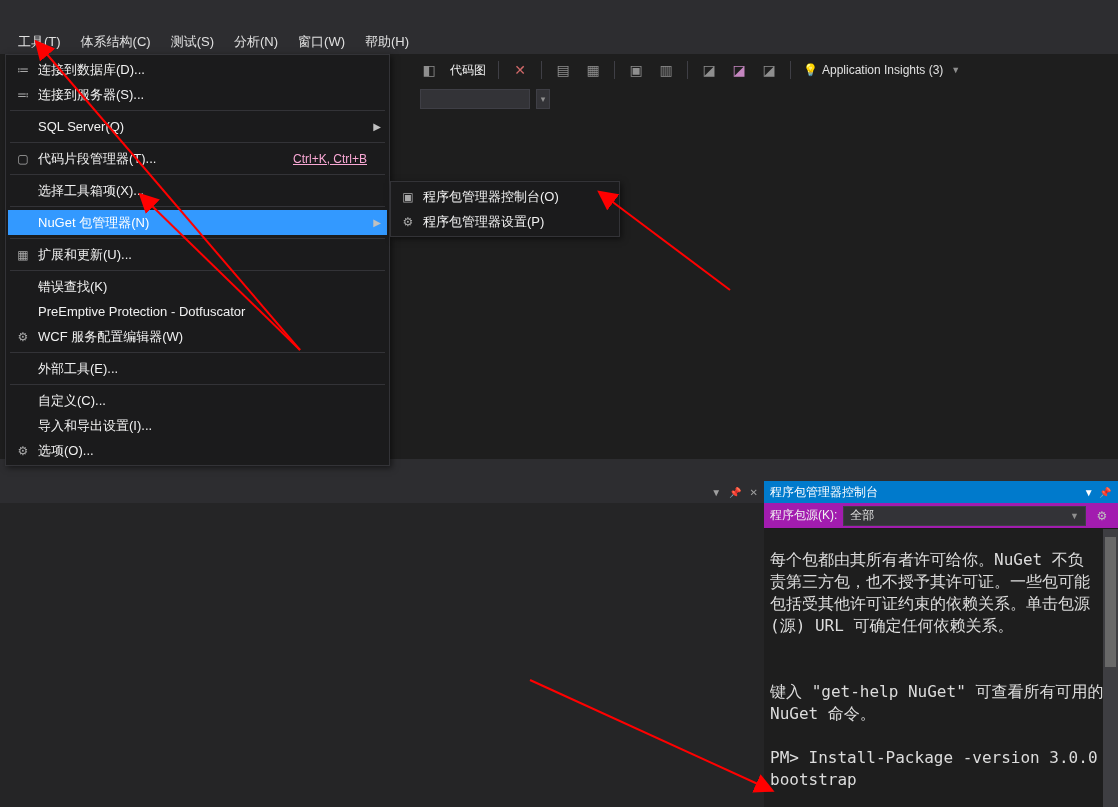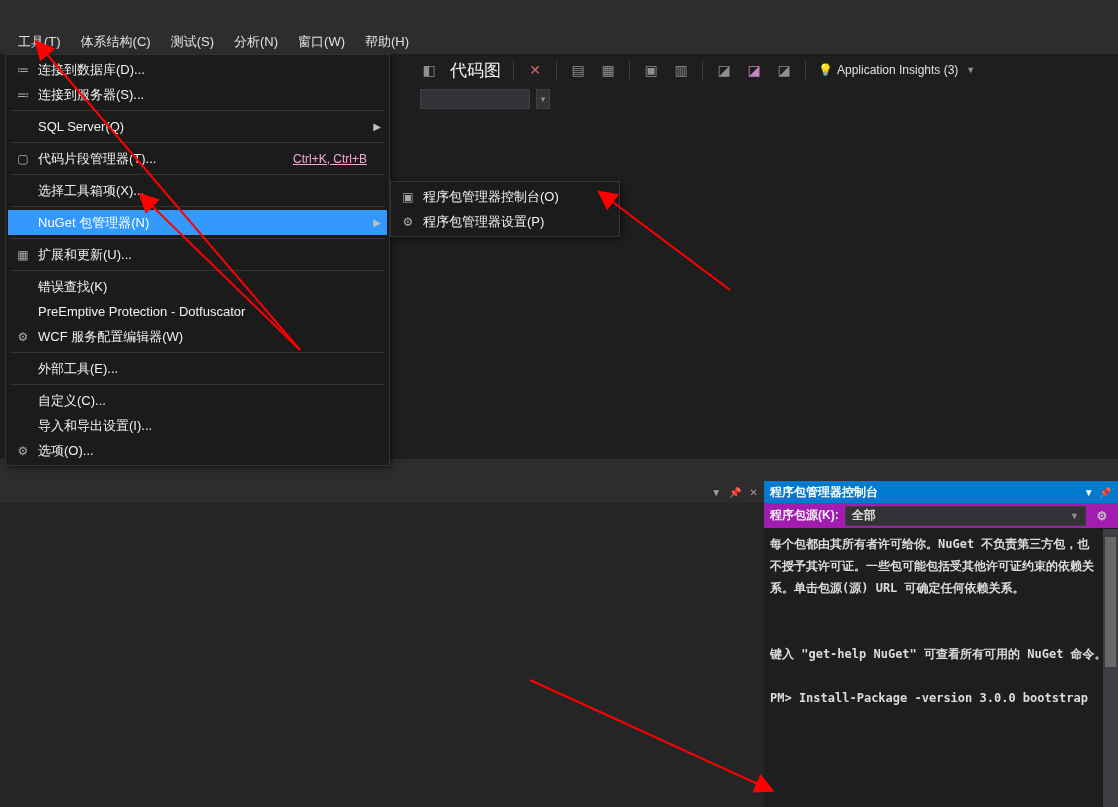--- a/index.html
+++ b/index.html
@@ -83,21 +83,21 @@
   height: 28px;
   display: flex;
   align-items: center;
   gap: 12px;
   z-index: 4;
 }
 .toolbar-right .tb-icon { width:18px; height:18px; display:flex; align-items:center; justify-content:center; color:#8f8f8f; font-size:14px; }
 .toolbar-right .tb-sep { width:1px; height:18px; background:#3f3f46; }
 .toolbar-right .tb-text { color:#e0e0e0; font-size:12px; display:flex; align-items:center; gap:4px; }
 .lightbulb { color:#ffd54f; }
-.cv-label { font-size:17px; display:flex; align-items:center; gap:4px; }
+.cv-label { font-size:12px; display:flex; align-items:center; gap:4px; }
 
 
 .second-toolbar {
   position: absolute;
   top: 88px;
   left: 420px;
   height: 22px;
   display:flex;
   align-items:center;
   gap:6px;
@@ -160,21 +160,20 @@
 
 .right-panel {
   position: absolute;
   top: 481px;
   left: 764px;
   right: 0;
   bottom: 0;
   background: #252526;
   display:flex;
   flex-direction:column;
-  font-weight:bold;
 }
 .right-panel .title {
   height: 22px;
   background: #007acc;
   color: #fff;
   display:flex;
   align-items:center;
   padding: 0 6px;
   font-size: 12px;
 }
@@ -198,23 +197,23 @@
   display:flex;
   align-items:center;
   padding: 0 6px;
   justify-content:space-between;
   color:#e0e0e0;
 }
 .right-panel .source-row .gear { width:20px; text-align:center; color:#c0c0c0;}
 .right-panel .console {
   flex:1;
   background:#1e1e1e;
-  padding: 4px 6px;
+  padding: 20px 6px;
   font-family: "SimSun", Consolas, monospace;
-  font-size: 12px;
+  font-size: 16px;
   line-height: 22px;
   color: #dcdcdc;
   overflow:hidden;
   position:relative;
 }
 .right-panel .console .scrollbar-gutter { position:absolute; right:0; top:0; bottom:0; width:15px; background:#3e3e42;}
 .right-panel .console .scroll-thumb { position:absolute; right:2px; top:8px; width:11px; height:130px; background:#686868; }
 
 .console p { margin-bottom: 0; }
 .console .blank { height:22px; }

